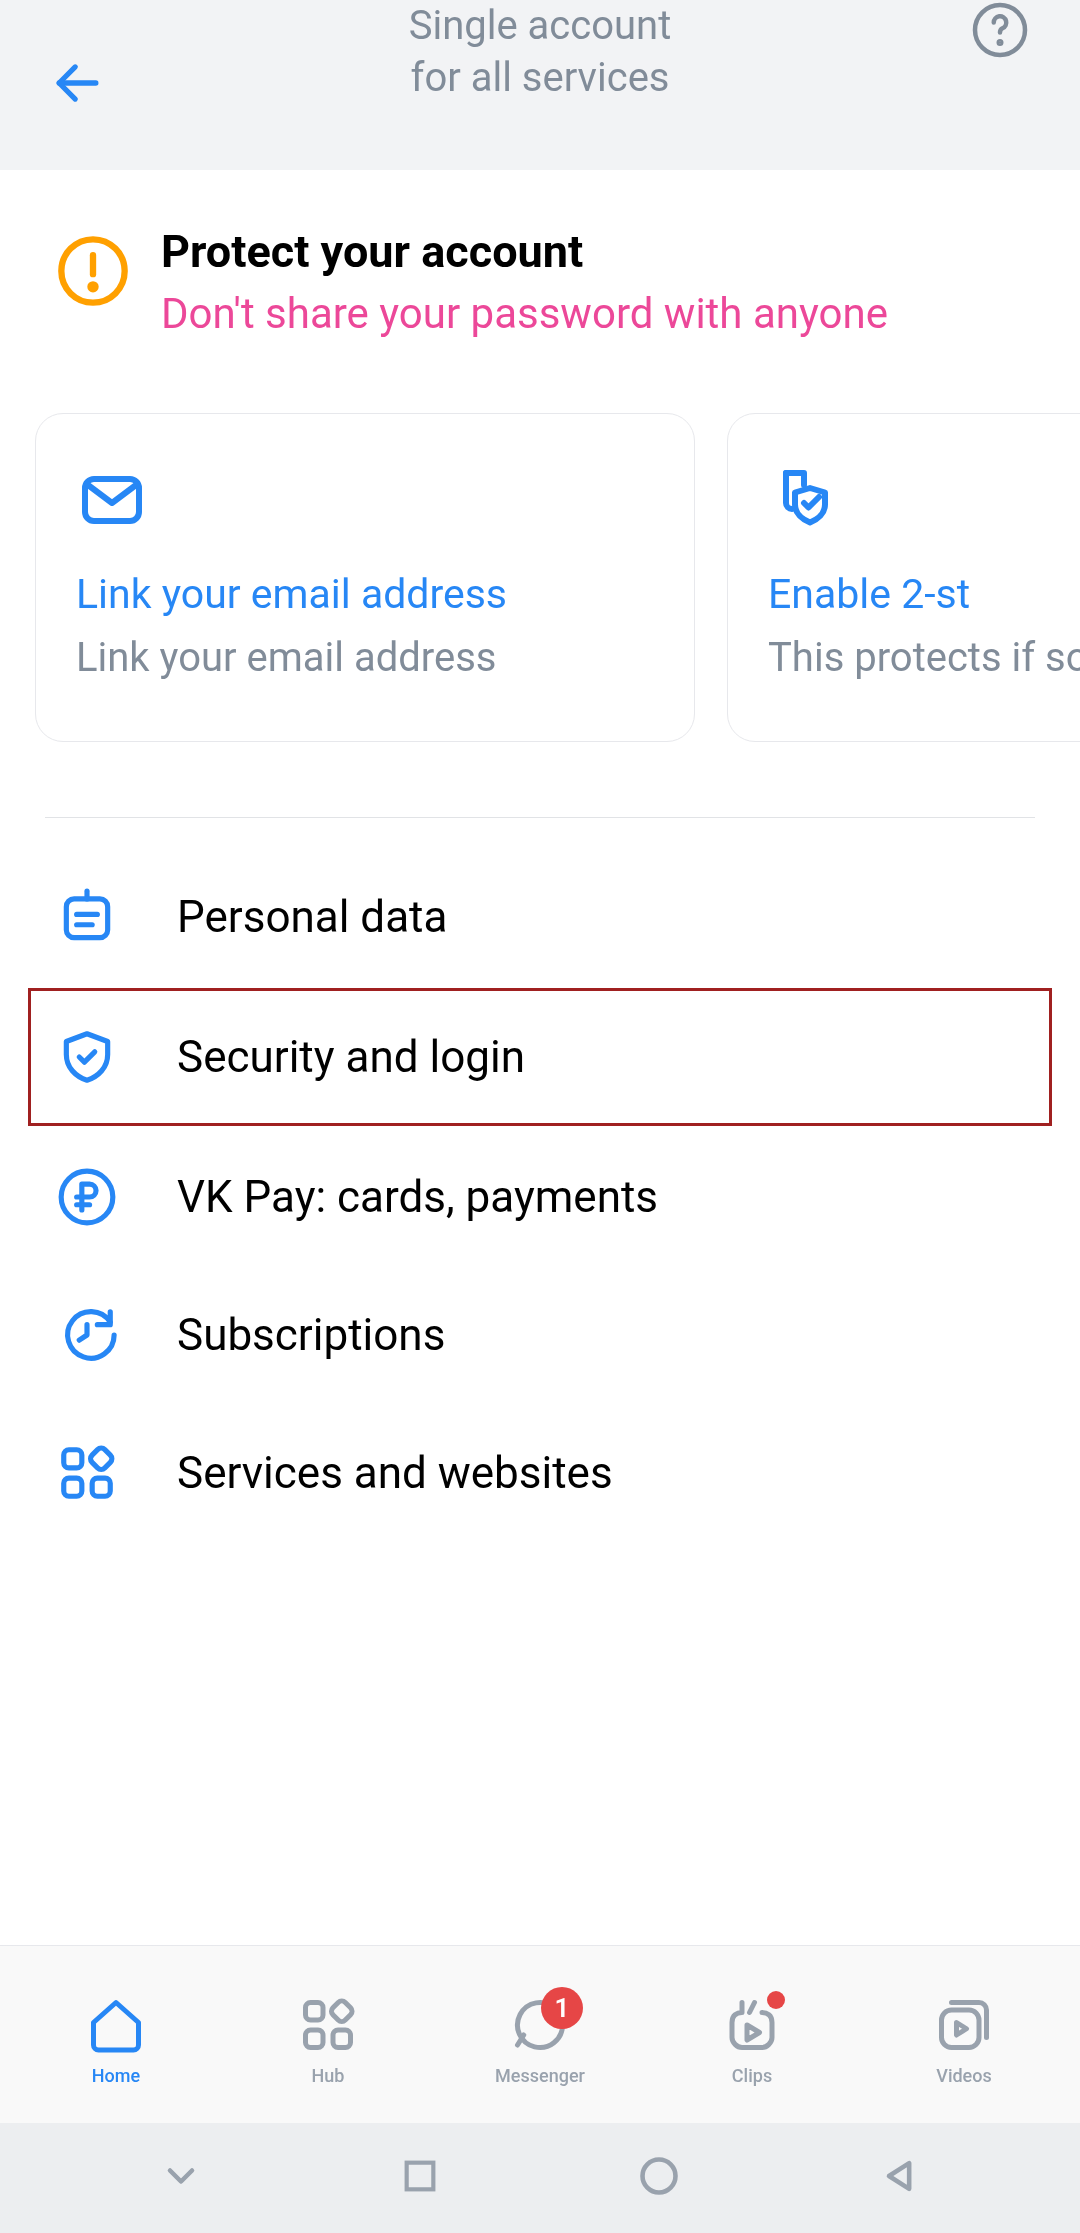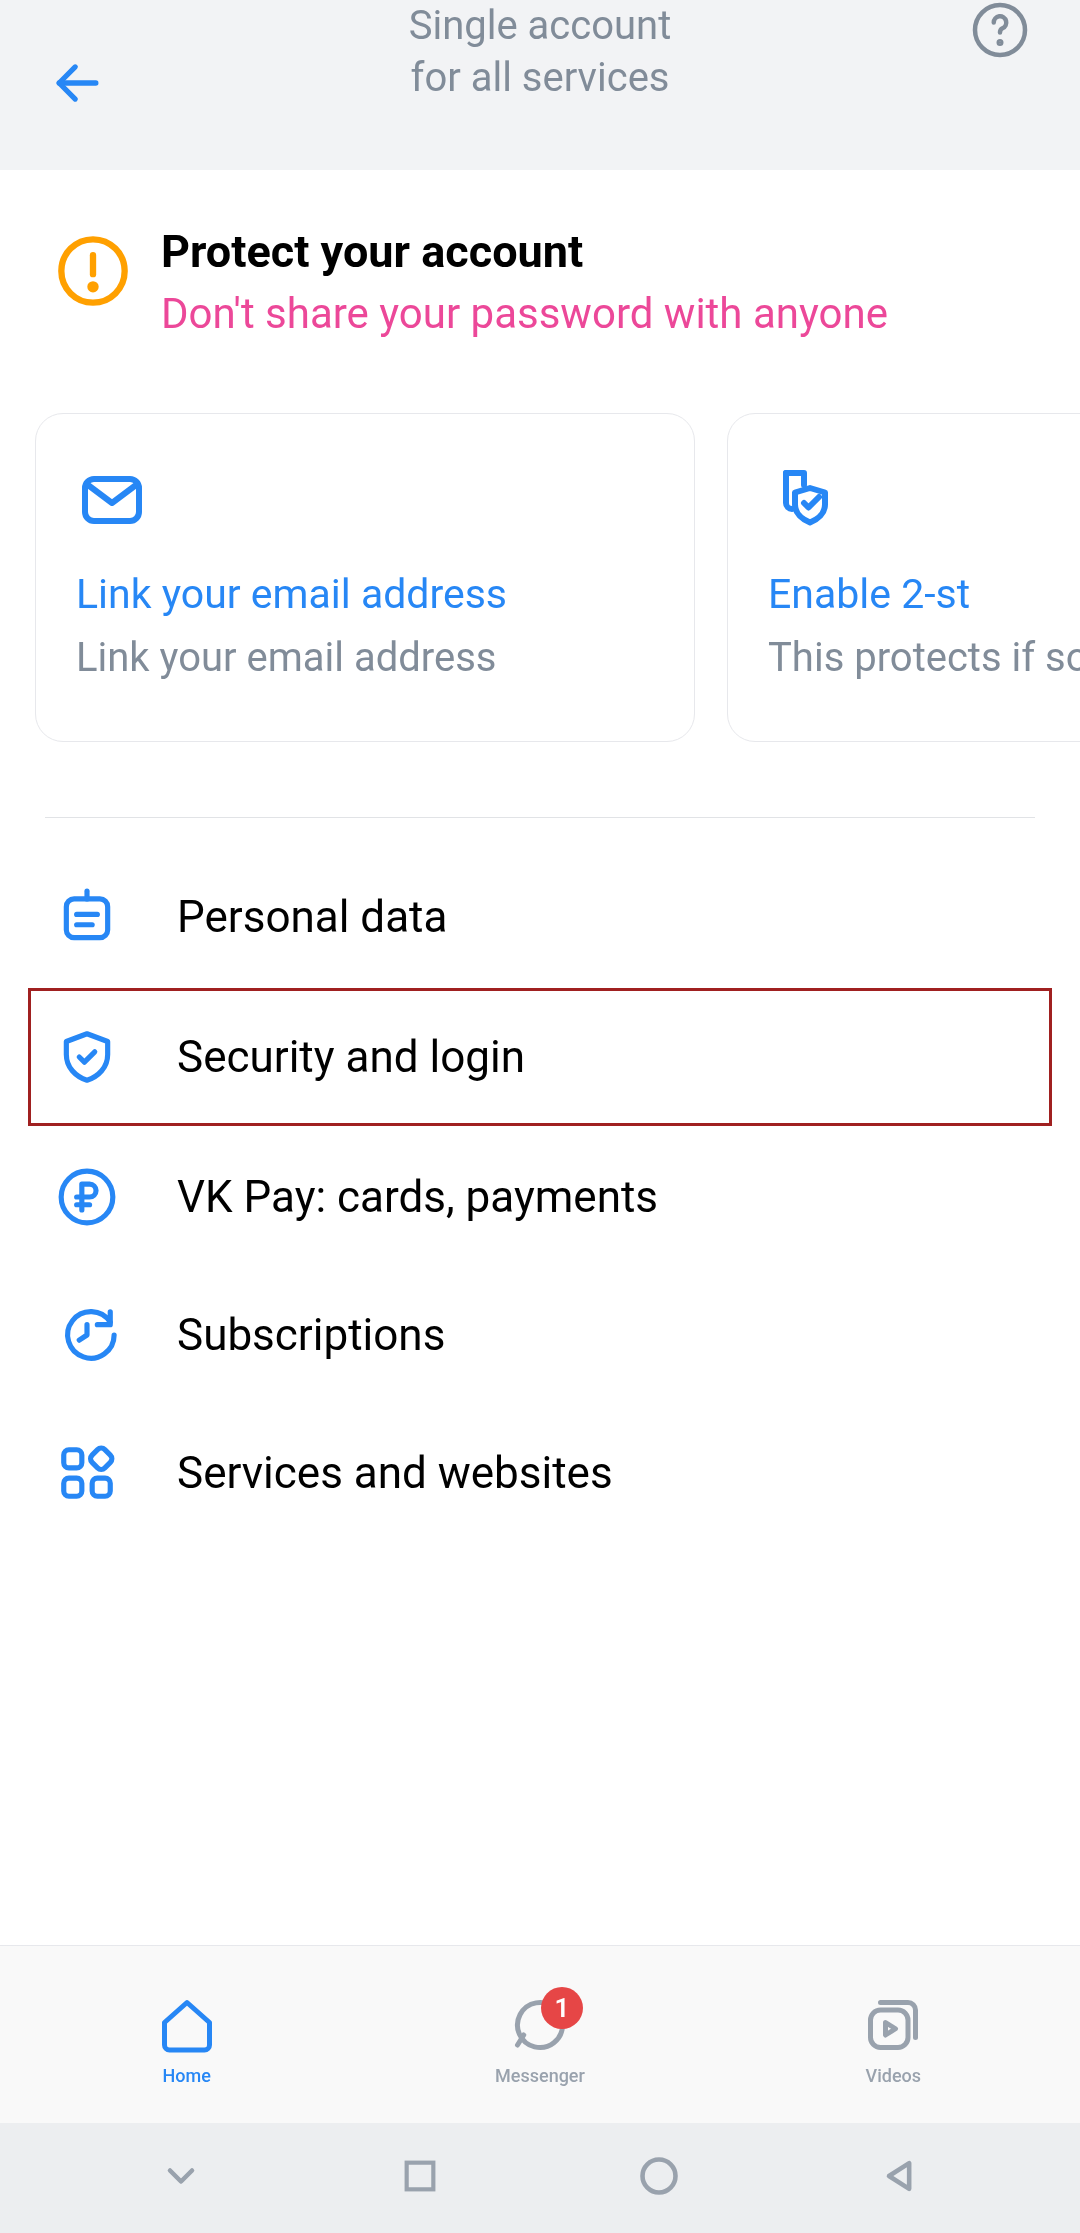--- a/index.html
+++ b/index.html
@@ -311,26 +311,43 @@
 </div>
 
 <div class="bottom-nav">
   <div class="nav-item active">
     <svg width="60" height="60" viewBox="0 0 24 24" fill="none" stroke="#2787f5" stroke-width="2" stroke-linecap="round" stroke-linejoin="round">
         <path d="M3 11l9-8 9 8v9a2 2 0 0 1-2 2H5a2 2 0 0 1-2-2z"></path>
       </svg>
     <span class="nav-label">Home</span>
   </div>
   <div class="nav-item">
+    <svg width="60" height="60" viewBox="0 0 24 24" fill="none" stroke="#99a2ad" stroke-width="2" stroke-linecap="round" stroke-linejoin="round">
+        <rect x="3" y="3" width="7" height="7" rx="2"></rect>
+        <rect x="3" y="14" width="7" height="7" rx="2"></rect>
+        <rect x="14" y="14" width="7" height="7" rx="2"></rect>
+        <rect x="14" y="3" width="7" height="7" rx="2" transform="rotate(45 17.5 6.5)"></rect>
+      </svg>
+    <span class="nav-label">Hub</span>
+  </div>
+  <div class="nav-item">
     <div class="badge">1</div>
     <svg width="60" height="60" viewBox="0 0 24 24" fill="none" stroke="#99a2ad" stroke-width="2" stroke-linecap="round" stroke-linejoin="round">
         <path d="M21 12a9 9 0 1 1-3-6.7L21 4"></path>
         <path d="M3 20l2.5-4"></path>
       </svg>
     <span class="nav-label">Messenger</span>
+  </div>
+  <div class="nav-item">
+    <div class="red-dot"></div>
+    <svg width="60" height="60" viewBox="0 0 24 24" fill="none" stroke="#99a2ad" stroke-width="2" stroke-linecap="round" stroke-linejoin="round">
+        <path d="M8 3v4M13 3l-2 4M16 7c2 0 4 1 4 4v6c0 2-2 4-4 4H8c-2 0-4-2-4-4v-6c0-3 2-4 4-4"></path>
+        <path d="M10 12l5 3-5 3z"></path>
+      </svg>
+    <span class="nav-label">Clips</span>
   </div>
   <div class="nav-item">
     <svg width="60" height="60" viewBox="0 0 24 24" fill="none" stroke="#99a2ad" stroke-width="2" stroke-linecap="round" stroke-linejoin="round">
         <rect x="3" y="6" width="15" height="15" rx="4"></rect>
         <path d="M7 3h11a3 3 0 0 1 3 3v11"></path>
         <path d="M9 11l4 2.5L9 16z"></path>
       </svg>
     <span class="nav-label">Videos</span>
   </div>
 </div>

